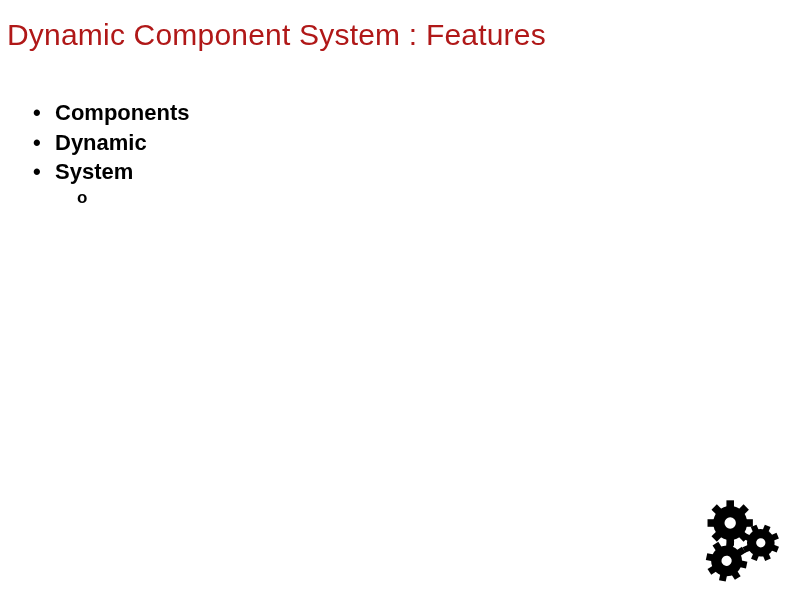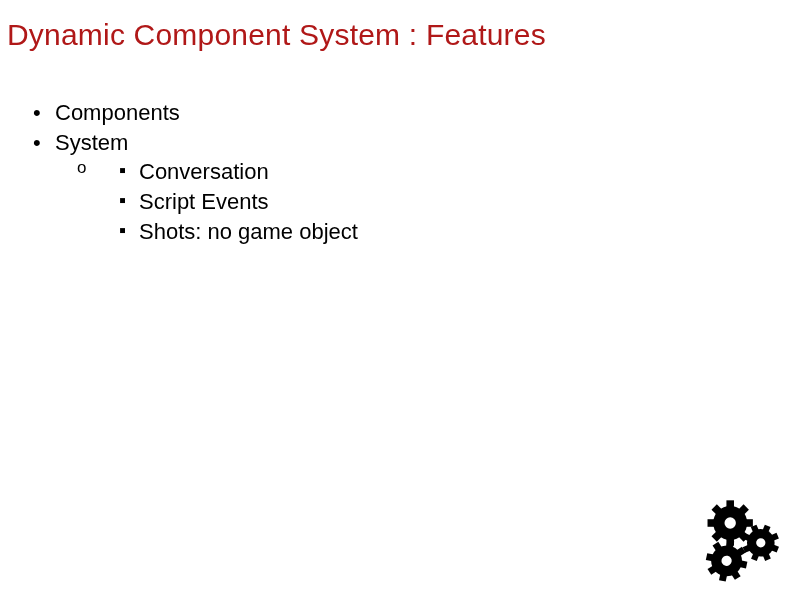--- a/index.html
+++ b/index.html
@@ -22,20 +22,21 @@
     letter-spacing: 0.2px;
   }
   .content {
     padding-left: 26px;
     color: #000;
     font-size: 22px;
     line-height: 1.35;
   }
   ul.level1 {
     list-style: none;
+    font-weight: bold;
   }
   ul.level1 > li {
     position: relative;
     padding-left: 22px;
   }
   ul.level1 > li::before {
     content: "•";
     position: absolute;
     left: 0;
     top: 0;
@@ -81,29 +82,25 @@
 </style>
 </head>
 <body>
 
 <div class="slide">
   <h1 class="title">Dynamic Component System : Features</h1>
 
   <div class="content">
     <ul class="level1">
       <li><span>Components</span></li>
+      <li><span>Dynamic</span></li>
       <li>
         <span>System</span>
         <ul class="level2">
           <li>
-            <ul class="level3">
-              <li><span>Conversation</span></li>
-              <li><span>Script Events</span></li>
-              <li><span>Shots: no game object</span></li>
-            </ul>
           </li>
         </ul>
       </li>
     </ul>
   </div>
 </div>
 
 <div class="gears">
   <svg viewBox="0 0 100 100" width="90" height="90">
     <defs>

